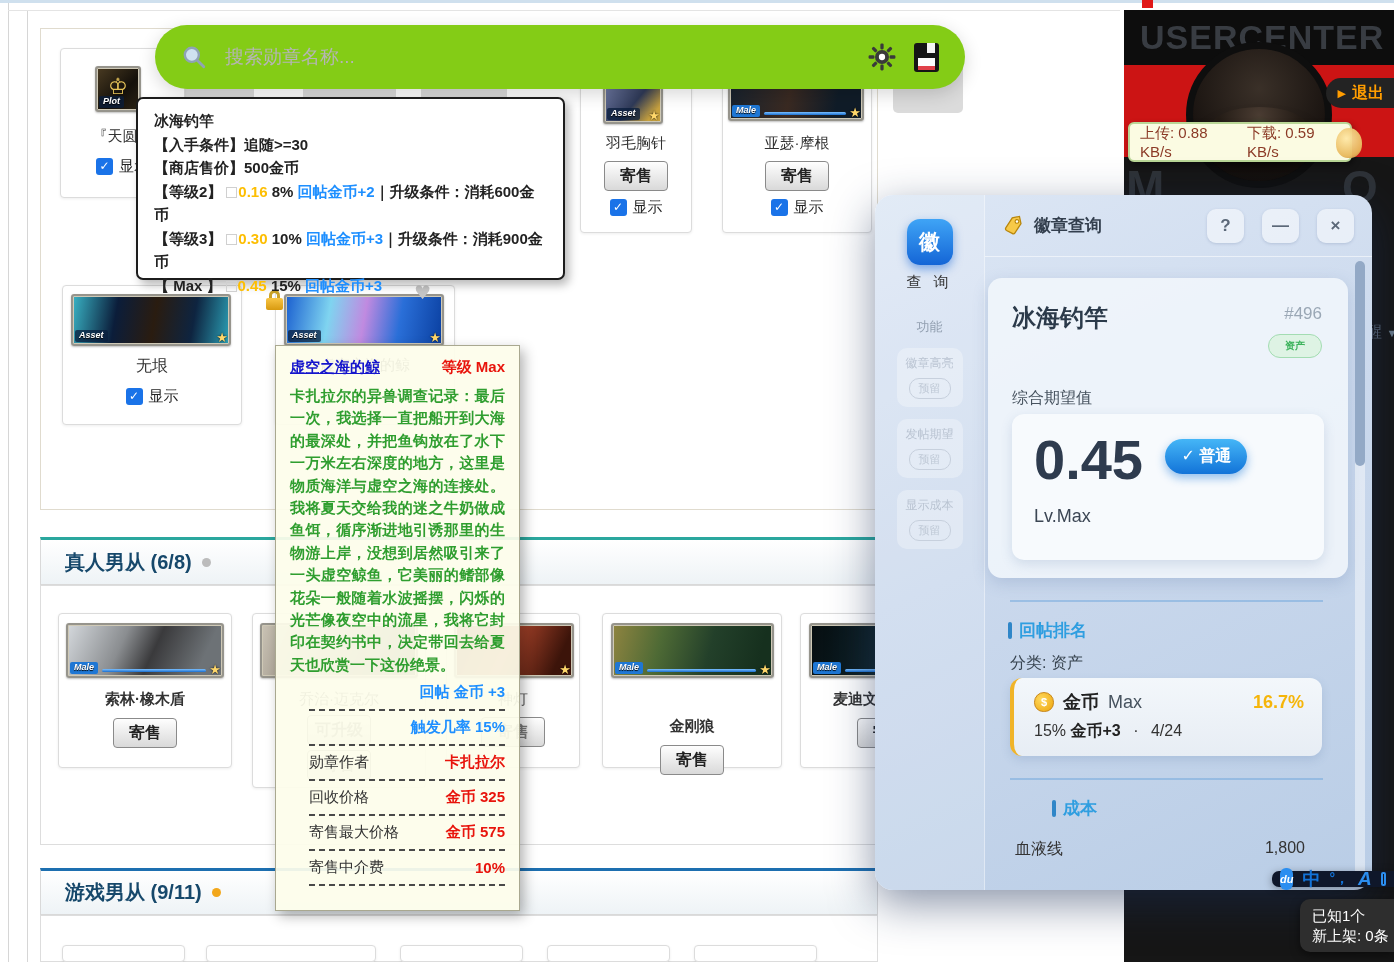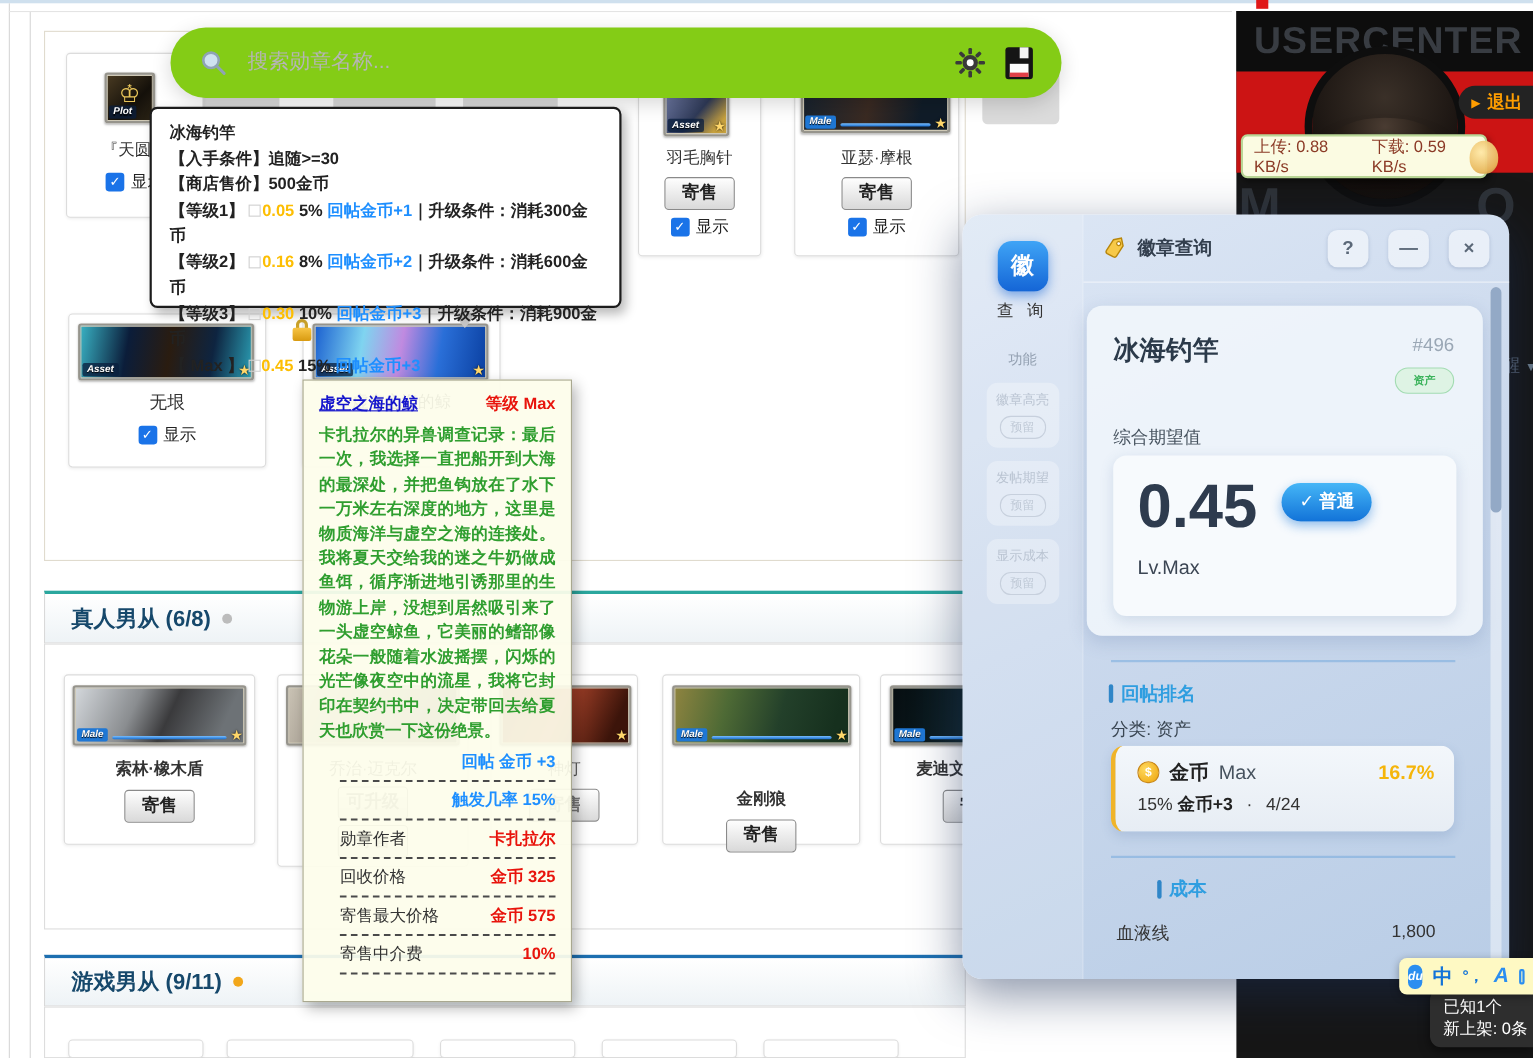--- a/index.html
+++ b/index.html
@@ -161,21 +161,21 @@
             border:2px solid #b9d696; border-radius:6px; box-shadow:2px 3px 6px rgba(0,0,0,.4);
             display:flex; align-items:center; gap:14px; padding:0 10px; font-size:15px; color:#8b3a26; }
   .mascot { position:absolute; right:-12px; top:4px; width:26px; height:30px; border-radius:50% 50% 45% 45%;
             background:radial-gradient(circle at 40% 35%,#ffe9a8,#e8b85c 70%,#b5803a); opacity:.95; }
   .ufrag { position:absolute; top:150px; font-size:46px; font-weight:bold; color:#2e3237; }
   .uremind { position:absolute; left:242px; top:312px; font-size:16px; color:#55606e; white-space:nowrap; }
   .uremind .ar { font-size:11px; color:#6a7b8a; }
   .rednotch { left:1142px; top:0; width:11px; height:8px; background:#e01818; z-index:45; }
 
   
-  .imebar { left:1272px; top:871px; width:122px; height:33px; background:#fef9c3; border-radius:7px 0 0 7px;
+  .imebar { left:1272px; top:871px; width:122px; height:16px; background:#0f172a; border-radius:7px 0 0 7px;
             box-shadow:0 2px 8px rgba(0,0,0,.35); z-index:85; display:flex; align-items:center;
             gap:9px; padding:0 8px; }
   .dubear { width:25px; height:22px; border-radius:6px; background:#2b8ef0; color:#fff;
             font-size:11px; font-style:italic; font-weight:bold; text-align:center; line-height:22px;
             position:relative; }
   .imezh { color:#1273d8; font-size:18px; font-weight:bold; }
   .imedeg { color:#1273d8; font-size:14px; font-weight:bold; }
   .imea { color:#2b8ef0; font-size:19px; font-weight:bold; font-style:italic; }
   .imegrid { width:14px; height:14px; border:2px solid #2b8ef0; border-radius:2px; }
   .darknotif { left:1300px; top:899px; width:94px; height:53px; background:#2e2e2e;
@@ -376,23 +376,20 @@
     <div class="label"></div>
     <div class="stripe"></div>
   </div>
 </div>
 
 <div class="abs tip1">
   <div>冰海钓竿</div>
   <div><span>【入手条件】</span><span>追随&gt;=30</span></div>
   <div><span>【商店售价】</span><span>500金币</span></div>
   <div>
-    <span>【等级1】</span><span class="sq"></span><span class="ev">0.05</span> <span>5%</span> <span class="lnk">回帖金币+1</span><span>｜</span><span>升级条件：消耗300金币</span>
-  </div>
-  <div>
     <span>【等级2】</span><span class="sq"></span><span class="ev">0.16</span> <span>8%</span> <span class="lnk">回帖金币+2</span><span>｜</span><span>升级条件：消耗600金币</span>
   </div>
   <div>
     <span>【等级3】</span><span class="sq"></span><span class="ev">0.30</span> <span>10%</span> <span class="lnk">回帖金币+3</span><span>｜</span><span>升级条件：消耗900金币</span>
   </div>
   <div>
     <span>【 Max 】</span><span class="sq"></span><span class="ev">0.45</span> <span>15%</span> <span class="lnk">回帖金币+3</span>
   </div>
 </div>
 

